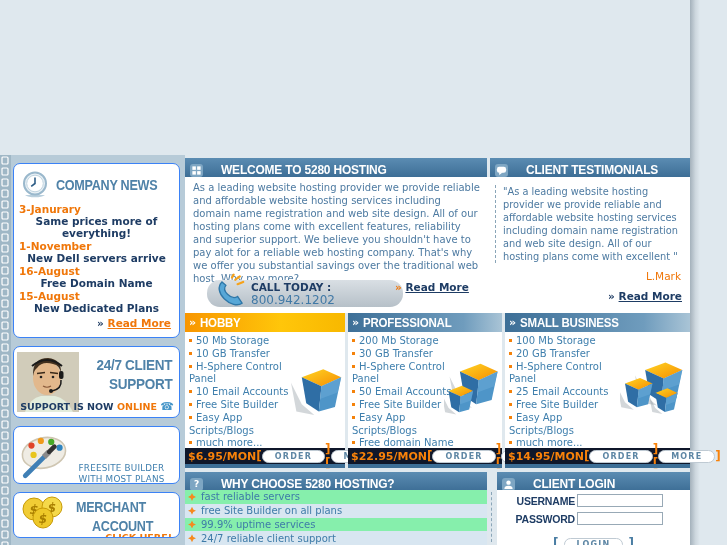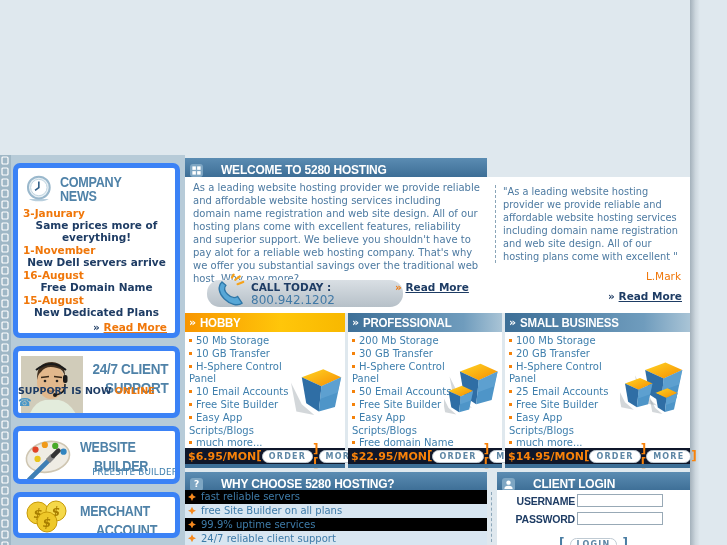--- a/index.html
+++ b/index.html
@@ -8,21 +8,21 @@
           font-family:"DejaVu Sans", sans-serif; }
 
   
   .right-shadow { position:absolute; left:690px; top:0; width:10px; height:545px;
                   background:linear-gradient(to right,#a4b1bb,#cdd7de 55%,#dfe8ee); }
 
   
   #sidebar { position:absolute; left:0; top:155px; width:185px; height:390px; background:#b7cbd8; }
   .filmstrip { position:absolute; left:0; top:0; width:11px; height:390px; }
   .sbox { position:absolute; left:13px; width:167px; background:#fff;
-          border:5px solid #3b82f6; border-radius:7px; overflow:hidden; }
+          border:1px solid #3b82f6; border-radius:7px; overflow:hidden; }
   .sb-title { color:#4f82a8; font-family:"Liberation Sans",sans-serif; font-weight:bold;
               font-size:14px; letter-spacing:-0.3px; line-height:14px;
               display:inline-block; transform:scaleX(.9); transform-origin:left center; }
 
   #news-box { top:8px; height:175px; }
   .news-head { display:flex; align-items:center; gap:6px; padding:6px 4px 2px 6px; }
   .news-item { margin-top:1px; }
   .news-date { color:#f0770a; font-weight:bold; font-size:10.5px; padding-left:5px; }
   .news-title { color:#1e3c64; font-weight:bold; font-size:10.5px; text-align:center; line-height:12px; }
   .news-more { text-align:right; padding:3px 8px 0 0; font-size:10.5px; font-weight:bold; }
@@ -32,21 +32,21 @@
   #support-box { top:191px; height:72px; }
   .support-title { position:absolute; right:7px; top:8px; text-align:right;text-decoration:underline; }
   .support-title .sb-title { transform-origin:right center; font-size:15px; line-height:16px; }
   .support-status { position:absolute; right:5px; bottom:4px; font-size:9.5px; font-weight:bold; color:#1e3c64; }
   .support-status .online { color:#f0770a; }
   .support-status .ph { color:#4796c8; font-size:11px; }
 
   #builder-box { top:271px; height:58px; }
   .builder-title { position:absolute; left:62px; top:6px; }
   .builder-title .l2 { margin-left:14px; }
-  .builder-sub { position:absolute; left:55px; top:36px; width:105px; text-align:right;
+  .builder-sub { position:absolute; left:55px; top:36px; width:105px; text-align:center;
                  color:#3f7fae; font-size:8.8px; line-height:10.5px; letter-spacing:.2px; }
 
   #merchant-box { top:337px; height:46px; }
   .merchant-title { position:absolute; left:62px; top:4px; }
   .merchant-title .l2 { margin-left:16px; }
   .merchant-q { position:absolute; left:2px; top:30px; width:163px; text-align:center;
                 color:#3f7fae; font-size:8.8px; }
   .merchant-cta { position:absolute; right:7px; top:39px; color:#f0770a; font-weight:bold;
                   font-size:9.5px; cursor:pointer; }
 
@@ -103,30 +103,30 @@
   .feature { color:#3f7fad; font-size:10px; line-height:12.8px; }
   .feature::before { content:""; display:inline-block; width:3px; height:3px; background:#f4820a;
                      margin-right:4px; vertical-align:2px; }
   .cubes { position:absolute; right:2px; top:26px; }
   .plan-foot { position:absolute; left:0; right:0; top:135px; height:16px; background:#0f172a;
                display:flex; align-items:center; }
   .price { color:#f8820a; font-weight:bold; font-size:11px; margin-left:3px; white-space:nowrap; }
   .btns { margin-left:auto; display:flex; align-items:center; margin-right:1px; }
   .pill-btn { font-size:8px; font-weight:bold; letter-spacing:1.2px; color:#5e87a5;
               background:#fff; border:1px solid #bfcad3; border-radius:7px;
-              padding:1px 6px; cursor:pointer; white-space:nowrap; }
+              padding:1px 12px; cursor:pointer; white-space:nowrap; }
   .brk { color:#f8820a; font-weight:bold; font-size:12px; }
   .brk.blue { color:#4a7da3; }
   .plan-strip { position:absolute; left:0; right:0; top:151px; height:4px; background:#3d6f97; }
 
   
   #row3 { position:absolute; left:185px; top:472px; width:505px; height:73px; }
   #why-bar { left:0; top:0; width:302px; }
   #login-bar { left:312px; top:0; width:193px; }
-  .why-panel { position:absolute; left:0; top:18px; width:302px; height:55px; background:#000000; }
+  .why-panel { position:absolute; left:0; top:18px; width:302px; height:55px; background:#86efac; }
   .why-row { height:13.8px; display:flex; align-items:center; gap:5px; padding-left:3px;
              color:#3e7ba8; font-size:10px; }
   .why-row:nth-child(even) { background:#d8e6f1; }
   .why-ic { width:8px; height:8px; background:#f6891e; flex:0 0 8px;
             clip-path:polygon(50% 0,66% 34%,100% 50%,66% 66%,50% 100%,34% 66%,0 50%,34% 34%); }
   .sep-dash { position:absolute; left:306px; top:20px; height:50px; border-left:1px dashed #8aa5b8; }
   .login-panel { position:absolute; left:312px; top:18px; width:193px; height:55px; background:#fff; }
   .login-row { position:absolute; display:flex; align-items:center; }
   .login-label { width:78px; text-align:right; color:#1e3c64; font-weight:bold; font-size:10.5px;
                  font-family:"Liberation Sans",sans-serif; letter-spacing:-0.2px; }
@@ -232,24 +232,20 @@
         <ellipse cx="24" cy="20" rx="21" ry="14.5" fill="#efece4" stroke="#cfc6b2" stroke-width="1.5" transform="rotate(-12 24 20)"></ellipse>
         <circle cx="12" cy="13" r="3" fill="#e04428"></circle>
         <circle cx="21" cy="8.5" r="3" fill="#f09a1a"></circle>
         <circle cx="31" cy="9.5" r="3" fill="#48aa28"></circle>
         <circle cx="39" cy="15" r="3" fill="#2f84c0"></circle>
         <circle cx="14" cy="22" r="3" fill="#e8c51e"></circle>
         <path d="M6 42 L24 24" stroke="#3f7fb5" stroke-width="4.5" stroke-linecap="round"></path>
         <path d="M24 24 L29 19" stroke="#8a8a8a" stroke-width="5.5"></path>
         <path d="M29 19 L34 14" stroke="#333" stroke-width="4.5" stroke-linecap="round"></path>
       </svg>
-      <div class="builder-title">
-        <span class="sb-title">WEBSITE</span><br>
-        <span class="sb-title l2">BUILDER</span>
-      </div>
       <div class="builder-sub">
         <span>FREESITE BUILDER</span><br>
         <span>WITH MOST PLANS</span>
       </div>
     </div>
 
     <div class="sbox" id="merchant-box">
       <svg width="48" height="34" viewBox="0 0 46 34" style="position:absolute;left:6px;top:3px">
         <circle cx="13" cy="13" r="11" fill="#f1cc35" stroke="#c79a08"></circle>
         <text x="13" y="18" font-size="13" font-weight="bold" font-style="italic" fill="#a87e00" text-anchor="middle">$</text>
@@ -274,20 +270,29 @@
         <svg width="11" height="11" viewBox="0 0 12 12">
             <rect x="1.5" y="1.5" width="3.8" height="3.8" fill="#fff"></rect>
             <rect x="6.7" y="1.5" width="3.8" height="3.8" fill="#fff"></rect>
             <rect x="1.5" y="6.7" width="3.8" height="3.8" fill="#fff"></rect>
             <rect x="6.7" y="6.7" width="3.8" height="3.8" fill="#fff"></rect>
           </svg>
       </span>
       <span class="bar-t">WELCOME TO 5280 HOSTING</span>
     </div>
 
+    <div class="bar" id="testi-bar">
+      <span class="bar-ic">
+        <svg width="11" height="11" viewBox="0 0 12 12">
+            <rect x="1" y="2" width="10" height="6.5" rx="2.5" fill="#fff"></rect>
+            <path d="M3.5 8 L3.5 11 L7.5 8 Z" fill="#fff"></path>
+          </svg>
+      </span>
+      <span class="bar-t">CLIENT TESTIMONIALS</span>
+    </div>
 
     <div class="row1-panel" style="background:transparent">
       <div class="welcome-body">As a leading website hosting provider we provide reliable and affordable website hosting services including domain name registration and web site design. All of our hosting plans come with excellent features, reliability and superior support. We believe you shouldn't have to pay alot for a reliable web hosting company. That's why we offer you substantial savings over the traditional web host. Why pay more?</div>
 
       <div class="phone-pill">
         <svg class="phone-ic" width="38" height="38" viewBox="0 0 34 34">
           <g stroke="#f6a21a" stroke-width="2" stroke-linecap="round">
             <path d="M20 6 L24 3"></path>
               <path d="M22 10 L27 8"></path>
               <path d="M17 4 L18.5 1.5"></path>

